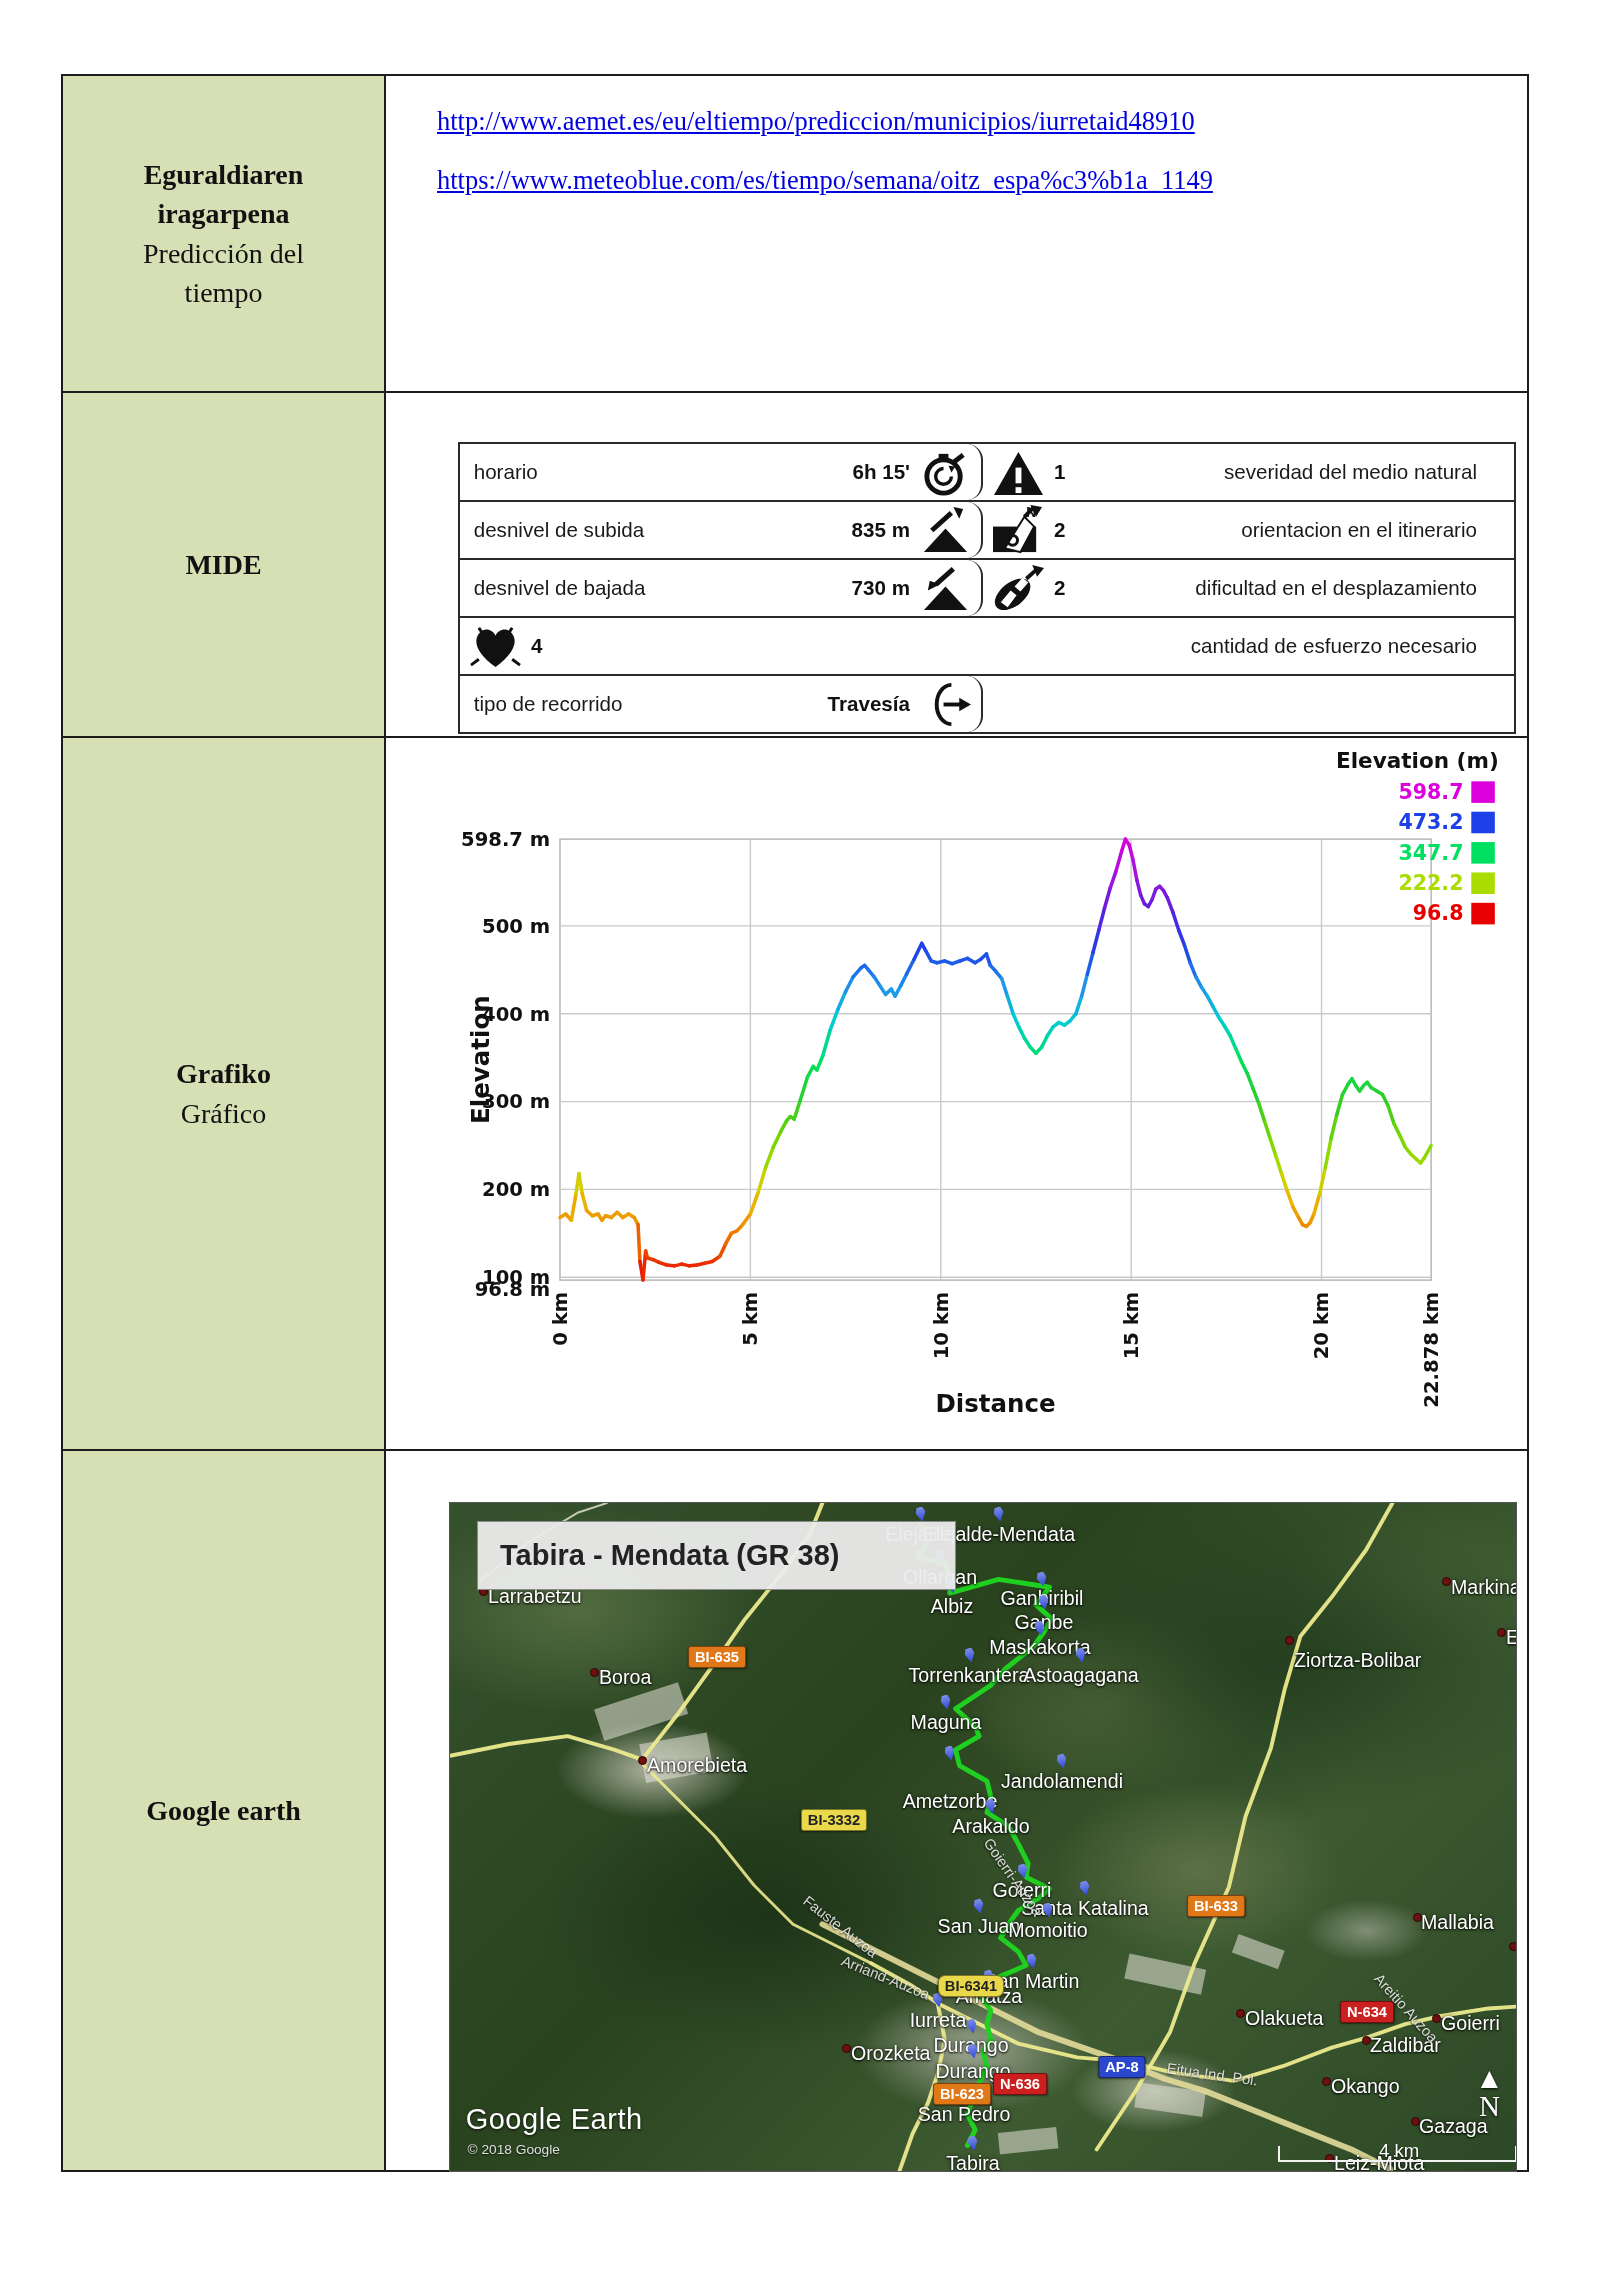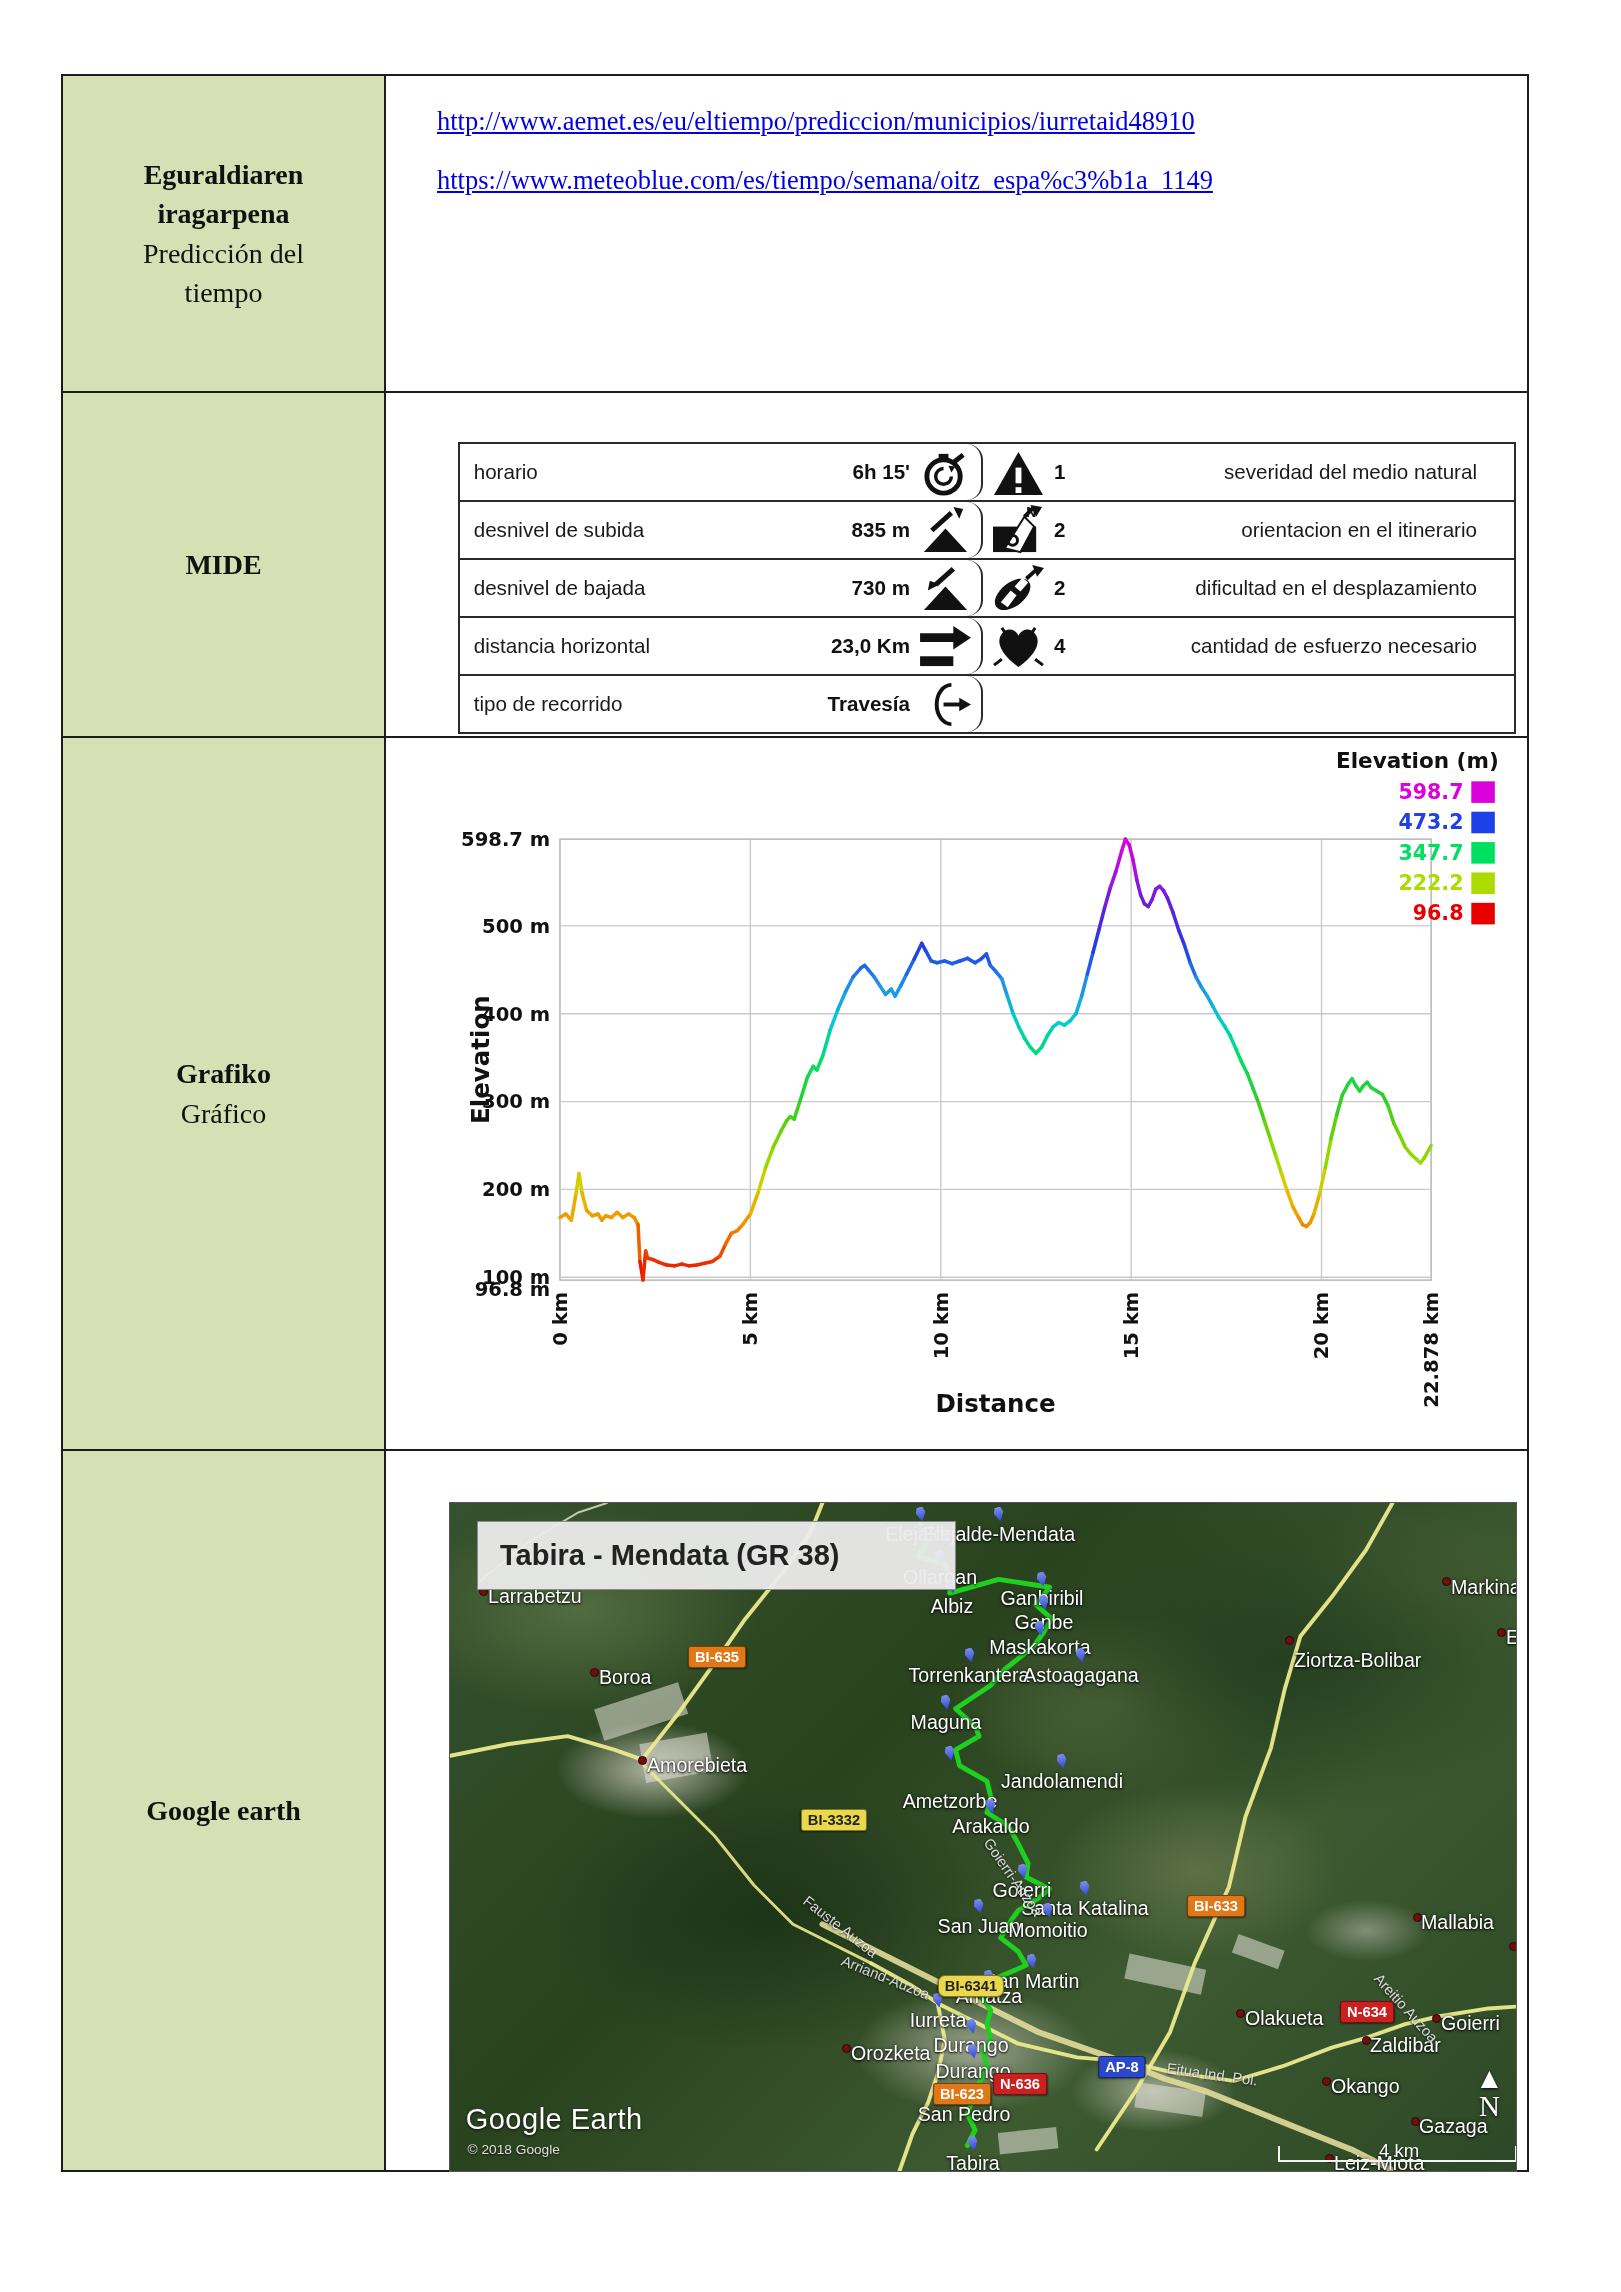--- a/index.html
+++ b/index.html
@@ -166,31 +166,20 @@
                     <path d="M10 40 l10 -12 6 5 -9 12 z M24 24 l8 -9 6 5 -8 9 z" fill="#fff"></path>
                     <line x1="36" y1="16" x2="46" y2="7" stroke="#111" stroke-width="4"></line>
                     <path d="M42 2 l12 3 -7 9 z" fill="#111"></path>
                   </svg>
                 </span>
                 <span class="mide-rating">2</span>
                 <span class="mide-desc">dificultad en el desplazamiento</span>
               </div>
             </div>
             <div class="mide-row">
-              <div class="mide-left">
-                <span class="mide-label">distancia horizontal</span>
-                <span class="mide-value">23,0 Km</span>
-                <span class="mide-ico">
-                  <svg width="55" height="45" viewBox="0 0 56 46">
-                    <line x1="2" y1="14" x2="38" y2="14" stroke="#111" stroke-width="9"></line>
-                    <path d="M36 2 L54 14 L36 26 Z" fill="#111"></path>
-                    <rect x="2" y="33" width="34" height="10" fill="#111"></rect>
-                  </svg>
-                </span>
-              </div>
               <div class="mide-right">
                 <span class="mide-ico">
                   <svg width="53" height="49" viewBox="0 0 54 50">
                     <path d="M27 46 C8 32 4 20 10 12 C15 5 24 7 27 14 C30 7 39 5 44 12 C50 20 46 32 27 46 Z" fill="#111"></path>
                     <path d="M10 6 l4 6 M44 6 l-4 6" stroke="#111" stroke-width="3" fill="none"></path>
                     <path d="M2 44 l8 -6 M52 44 l-8 -6" stroke="#111" stroke-width="3" fill="none"></path>
                   </svg>
                 </span>
                 <span class="mide-rating">4</span>
                 <span class="mide-desc">cantidad de esfuerzo necesario</span>

